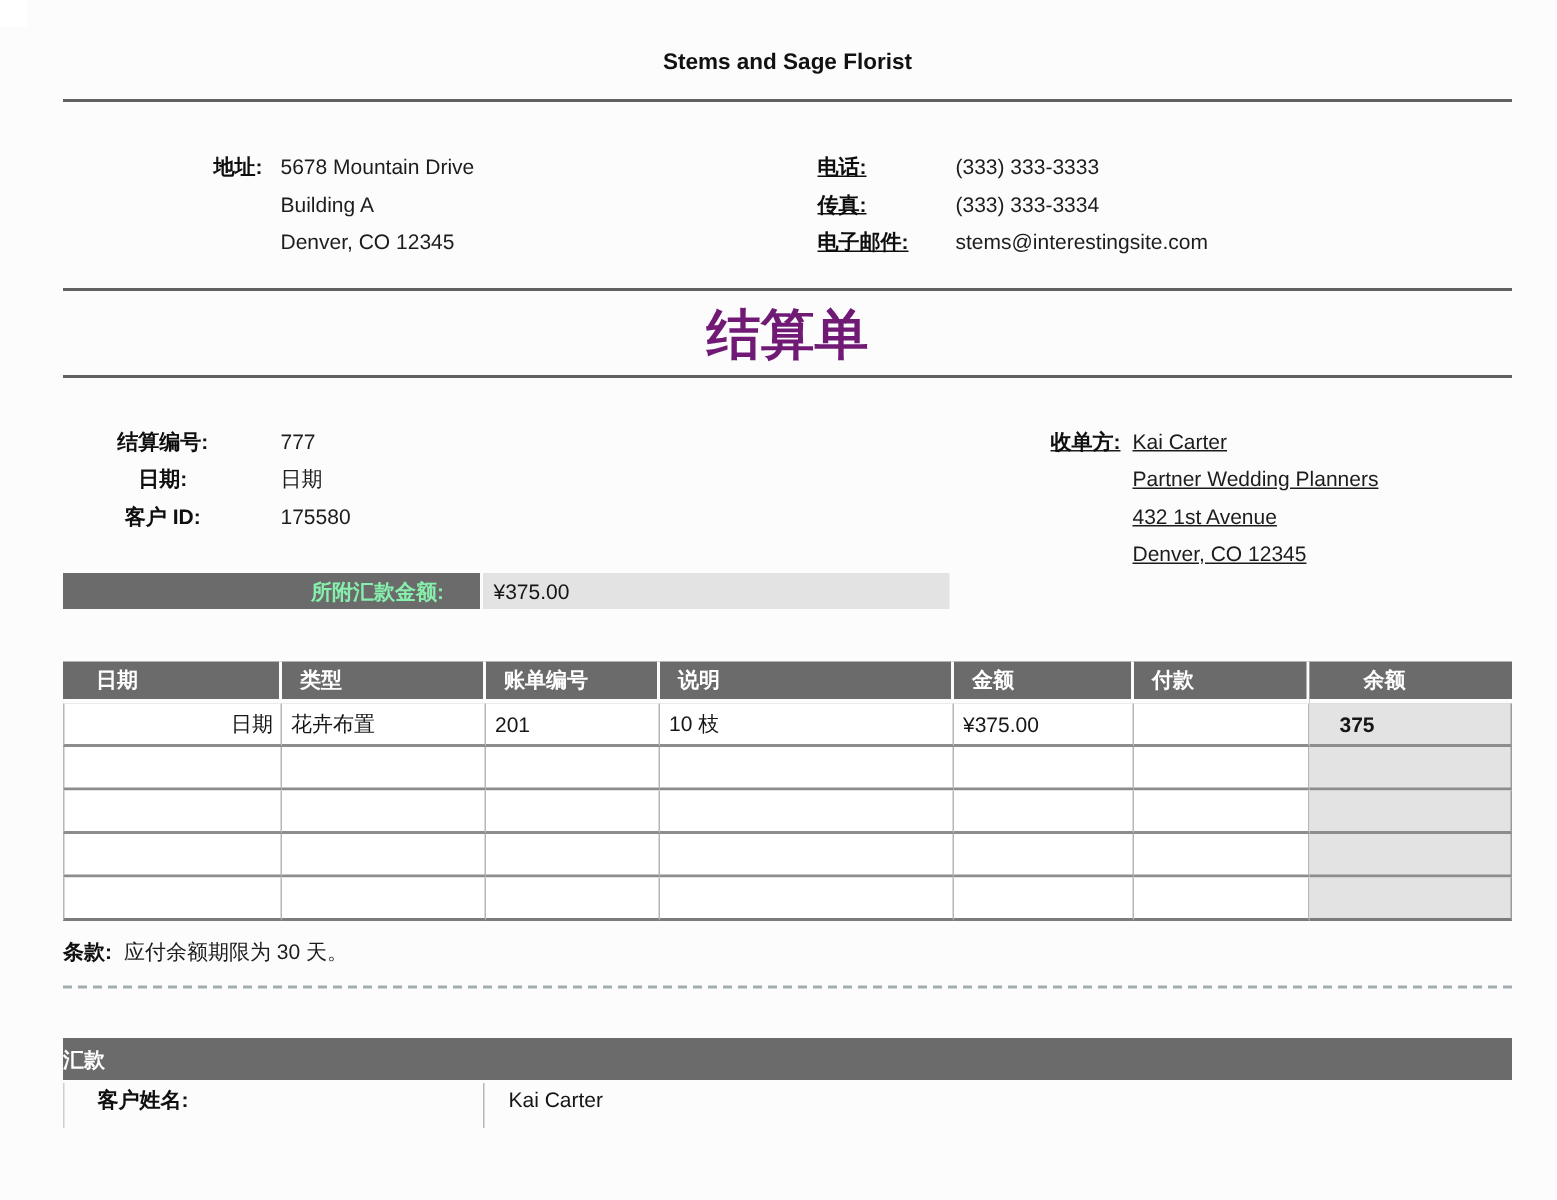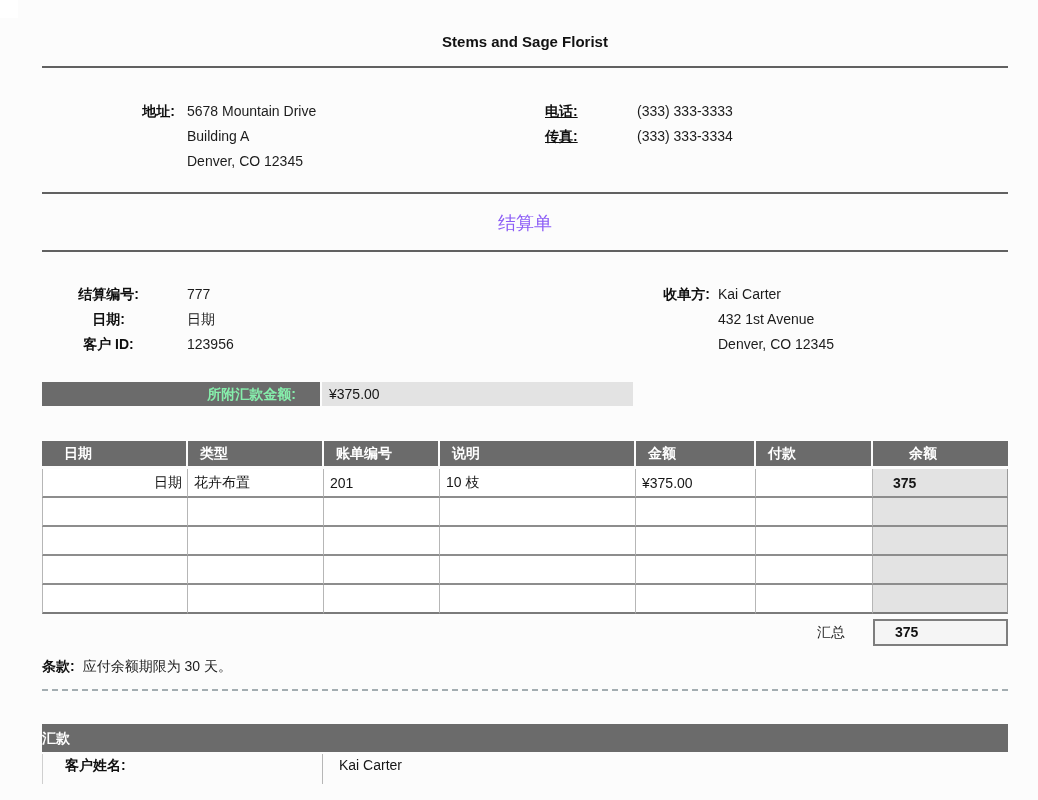--- a/index.html
+++ b/index.html
@@ -8,35 +8,35 @@
     overflow:hidden;font-family:"Liberation Sans","DejaVu Sans",sans-serif;
     color:#1c1c1c;font-size:14px;
   }
   .corner-artifact{position:absolute;top:0;left:0;width:18px;height:18px;background:#ffffff;}
   .content{position:absolute;left:42px;top:0;width:966px;}
   .company-title{margin:0;padding-top:28px;line-height:28px;font-size:15px;font-weight:bold;text-align:center;color:#111;}
   .rule{border:none;border-top:2px solid #616161;margin:0;}
   .rule-1{margin-top:10px;}
   .rule-2{margin-top:18px;}
   .rule-3{margin-top:6px;}
-  .doc-title{margin:8px 0 0 0;line-height:42px;font-size:18px;font-weight:400;text-align:center;color:#8b5cf6;}
+  .doc-title{margin:8px 0 0 0;line-height:42px;font-size:36px;font-weight:700;text-align:center;color:#701a75;}
 
   .info-section{position:relative;margin-top:31px;height:75px;}
   .info-line{display:flex;line-height:25px;}
   .lbl{font-weight:bold;color:#0f0f0f;}
   .addr-lbl{width:133px;text-align:right;flex:none;}
   .addr-val{margin-left:12px;}
   .contact-block{position:absolute;left:503px;top:0;}
   .contact-lbl{width:80px;text-align:left;flex:none;text-decoration:underline;}
   .contact-val{margin-left:12px;}
 
   .stmt-section{position:relative;margin-top:30px;min-height:100px;}
   .stmt-lbl{width:133px;text-align:center;flex:none;}
   .stmt-val{margin-left:12px;}
-  .billto-block{position:absolute;left:616px;top:0;}
+  .billto-block{position:absolute;left:653px;top:0;text-decoration:underline;}
   .billto-lbl{width:52px;text-align:right;flex:none;}
   .billto-val{margin-left:8px;}
 
   .amount-row{display:flex;height:24px;line-height:24px;}
   .amount-label-box{width:278px;background:#6b6b6b;color:#86efac;font-weight:bold;text-align:right;padding-right:24px;box-sizing:border-box;}
   .amount-value-box{width:311px;background:#e3e3e3;margin-left:2px;padding-left:7px;box-sizing:border-box;color:#161616;}
 
   .main-table{margin-top:35px;border-collapse:separate;border-spacing:0;width:966px;table-layout:fixed;font-size:14px;}
   .main-table th{
     background:#6b6b6b;color:#ffffff;font-weight:bold;height:28px;text-align:left;
@@ -95,49 +95,54 @@
       </div>
       <div class="contact-block">
         <div class="info-line">
           <span class="lbl contact-lbl">电话:</span>
           <span class="contact-val">(333) 333-3333</span>
         </div>
         <div class="info-line">
           <span class="lbl contact-lbl">传真:</span>
           <span class="contact-val">(333) 333-3334</span>
         </div>
+        <div class="info-line">
+          <span class="lbl contact-lbl">电子邮件:</span>
+          <span class="contact-val">stems@interestingsite.com</span>
+        </div>
       </div>
     </div>
 
     <hr class="rule rule-2">
     <div class="doc-title">结算单</div>
     <hr class="rule rule-3">
 
     <div class="stmt-section">
       <div>
         <div class="info-line">
           <span class="lbl stmt-lbl">结算编号:</span>
           <span class="stmt-val">777</span>
         </div>
         <div class="info-line">
           <span class="lbl stmt-lbl">日期:</span>
           <span class="stmt-val">日期</span>
         </div>
         <div class="info-line">
           <span class="lbl stmt-lbl">客户 ID:</span>
-          <span class="stmt-val">123956</span>
+          <span class="stmt-val">175580</span>
         </div>
       </div>
       <div class="billto-block">
         <div class="info-line">
           <span class="lbl billto-lbl">收单方:</span>
           <span class="billto-val">Kai Carter</span>
         </div>
         <div class="info-line">
           <span class="lbl billto-lbl"></span>
+          <span class="billto-val">Partner Wedding Planners</span>
         </div>
         <div class="info-line">
           <span class="lbl billto-lbl"></span>
           <span class="billto-val">432 1st Avenue</span>
         </div>
         <div class="info-line">
           <span class="lbl billto-lbl"></span>
           <span class="billto-val">Denver, CO 12345</span>
         </div>
       </div>
@@ -211,24 +216,20 @@
           <td></td>
           <td></td>
           <td></td>
           <td></td>
           <td></td>
           <td></td>
         </tr>
       </tbody>
     </table>
 
-    <div class="total-row">
-      <span class="total-label">汇总</span>
-      <div class="total-box">375</div>
-    </div>
 
     <div class="note-line terms">
       <span class="note-lbl">条款:</span>
       <span>应付余额期限为 30 天。</span>
     </div>
 
     <hr class="dashed-rule">
 
     <div class="remit-bar">汇款</div>
     <div class="remit-row">

